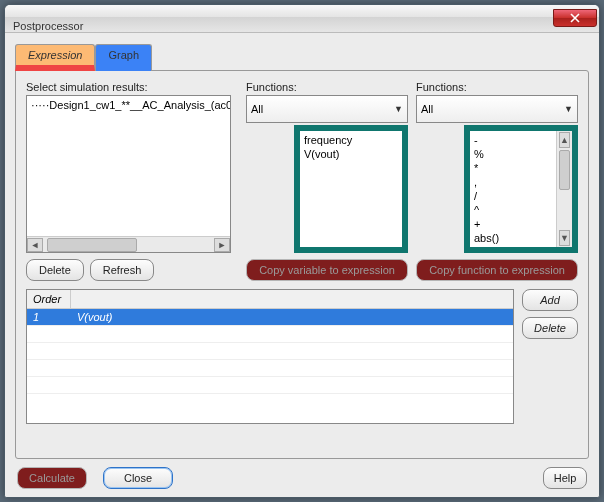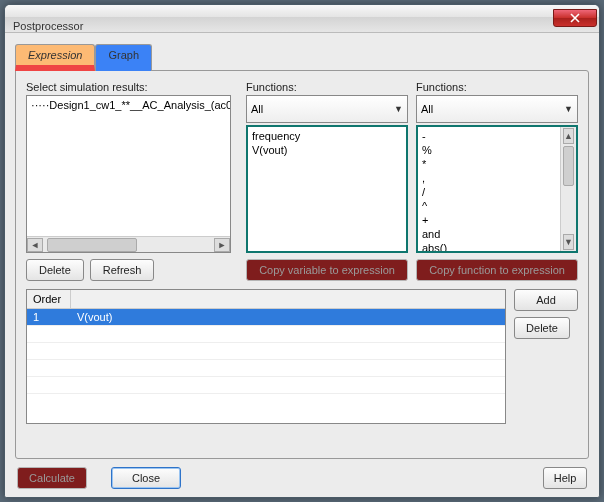--- a/index.html
+++ b/index.html
@@ -19,47 +19,47 @@
   .col { display:flex; flex-direction:column; }
   .labelrow { margin-bottom:2px; color:#222; }
   .treebox { width:205px; flex:1; background:#fff; border:1px solid #888; overflow:auto; padding:2px; position:relative; }
   .tree-item { white-space:nowrap; padding:1px 2px; }
   .tree-scroll { position:absolute; bottom:0; left:0; right:0; height:16px; background:#eaeaea; border-top:1px solid #ccc; display:flex; align-items:center; }
   .tree-scroll .arrow { width:16px; height:14px; background:#ddd; border:1px solid #aaa; display:flex; align-items:center; justify-content:center; font-size:9px; color:#555;}
   .tree-scroll .track { flex:1; position:relative; height:14px; }
   .tree-scroll .thumb { position:absolute; left:4px; width:90px; top:0; bottom:0; background:#cfcfcf; border:1px solid #aaa; border-radius:2px; }
   .combo { height:28px; background:linear-gradient(#fff,#eee); border:1px solid #888; display:flex; align-items:center; padding:0 4px; justify-content:space-between; }
   .combo .chev { font-size:9px; color:#333; }
-  .listbox { flex:1; background:#fff; border:2px solid #0f766e; overflow:auto; padding:2px; }
+  .listbox { flex:1; background:#fff; border:6px solid #0f766e; overflow:auto; padding:2px;margin-left:48px; }
   .listbox div { padding:1px 2px; }
   .funcbox { position:relative; }
   .func-scroll { position:absolute; right:0; top:0; bottom:0; width:16px; background:#eaeaea; border-left:1px solid #ccc; display:flex; flex-direction:column; }
   .func-scroll .arrow{ height:16px; background:#ddd; border:1px solid #aaa; display:flex;align-items:center;justify-content:center;font-size:9px;color:#555;}
   .func-scroll .track{ flex:1; position:relative; }
   .func-scroll .thumb{ position:absolute; top:2px; height:40px; left:0; right:0; background:#cfcfcf; border:1px solid #aaa; border-radius:2px;}
   .btnrow { display:flex; gap:6px; }
-  .btn { height:22px; padding:0 12px; background:linear-gradient(#fdfdfd,#e4e4e4); border:1px solid #888; border-radius:3px; color:#222; display:inline-flex; align-items:center; justify-content:center; }
+  .btn { height:22px; padding:0 12px; background:linear-gradient(#fdfdfd,#e4e4e4); border:1px solid #888; border-radius:8px; color:#222; display:inline-flex; align-items:center; justify-content:center; }
   .btn.disabled { color:#9a9a9a; border-color:#b5b5b5; background:#7f1d1d; }
   .btn.wide { flex:1; }
   .btn.primary { border:1px solid #2e73c9; box-shadow:0 0 0 1px #9ac4f1 inset; }
-  .exprsection { display:flex; gap:8px; flex:1; }
+  .exprsection { display:flex; gap:8px; flex:1;font-style:italic; }
   .exprtable { flex:1; }
   .grid { border:1px solid #888; background:#fff; height:135px; display:flex; flex-direction:column; }
   .grid-head { display:flex; background:#f0f0f0; border-bottom:1px solid #ccc; }
   .gh { padding:3px 6px; border-right:1px solid #ccc; }
   .gh.order{width:44px;} .gh.expr{flex:1;}
   .grid-body { flex:1; overflow:auto; }
   .grow { display:flex; }
   .grow.sel { background:#2f7bdc; color:#fff; }
   .gcell { padding:2px 6px; }
   .gcell.order{width:44px;} .gcell.expr{flex:1;}
   .grow.empty{ border-top:1px solid #eee; height:17px; }
   .sidebtns { display:flex; flex-direction:column; gap:6px; }
   .footer { display:flex; justify-content:space-between; padding:8px 2px 0 2px; }
-  .footer-left { display:flex; gap:24px;align-items:center; }
+  .footer-left { display:flex; gap:16px;align-items:center; }
 </style>
 </head>
 <body>
 
 <div class="window">
   <div class="titlebar">
     <span class="title">Postprocessor</span>
     <div class="closebtn">
       <svg viewBox="0 0 10 10">
           <path d="M1 1 L9 9 M9 1 L1 9" stroke="#fff" stroke-width="1.6"></path>
@@ -114,22 +114,22 @@
             <span class="chev">▼</span>
           </div>
           <div class="listbox funcbox" style="margin-top:2px;padding-right:18px">
             <div>-</div>
             <div>%</div>
             <div>*</div>
             <div>,</div>
             <div>/</div>
             <div>^</div>
             <div>+</div>
+            <div>abs()</div>
             <div>and</div>
-            <div>abs()</div>
             <div>atan()</div>
 
             <div class="func-scroll">
               <div class="arrow">▲</div>
               <div class="track">
                   <div class="thumb"></div>
                 </div>
               <div class="arrow">▼</div>
             </div>
           </div>
@@ -153,21 +153,21 @@
                 </div>
                 <div class="grow empty"></div>
                 <div class="grow empty"></div>
                 <div class="grow empty"></div>
                 <div class="grow empty"></div>
                 <div class="grow empty"></div>
               </div>
             </div>
           </div>
           <div class="sidebtns">
-            <div class="btn" style="width:64px">Add</div>
+            <div class="btn" style="width:56px">Add</div>
             <div class="btn" style="width:56px">Delete</div>
           </div>
         </div>
       </div>
 
     </div>
 
     <div class="footer">
       <div class="footer-left">
         <div class="btn disabled" style="width:70px">Calculate</div>

